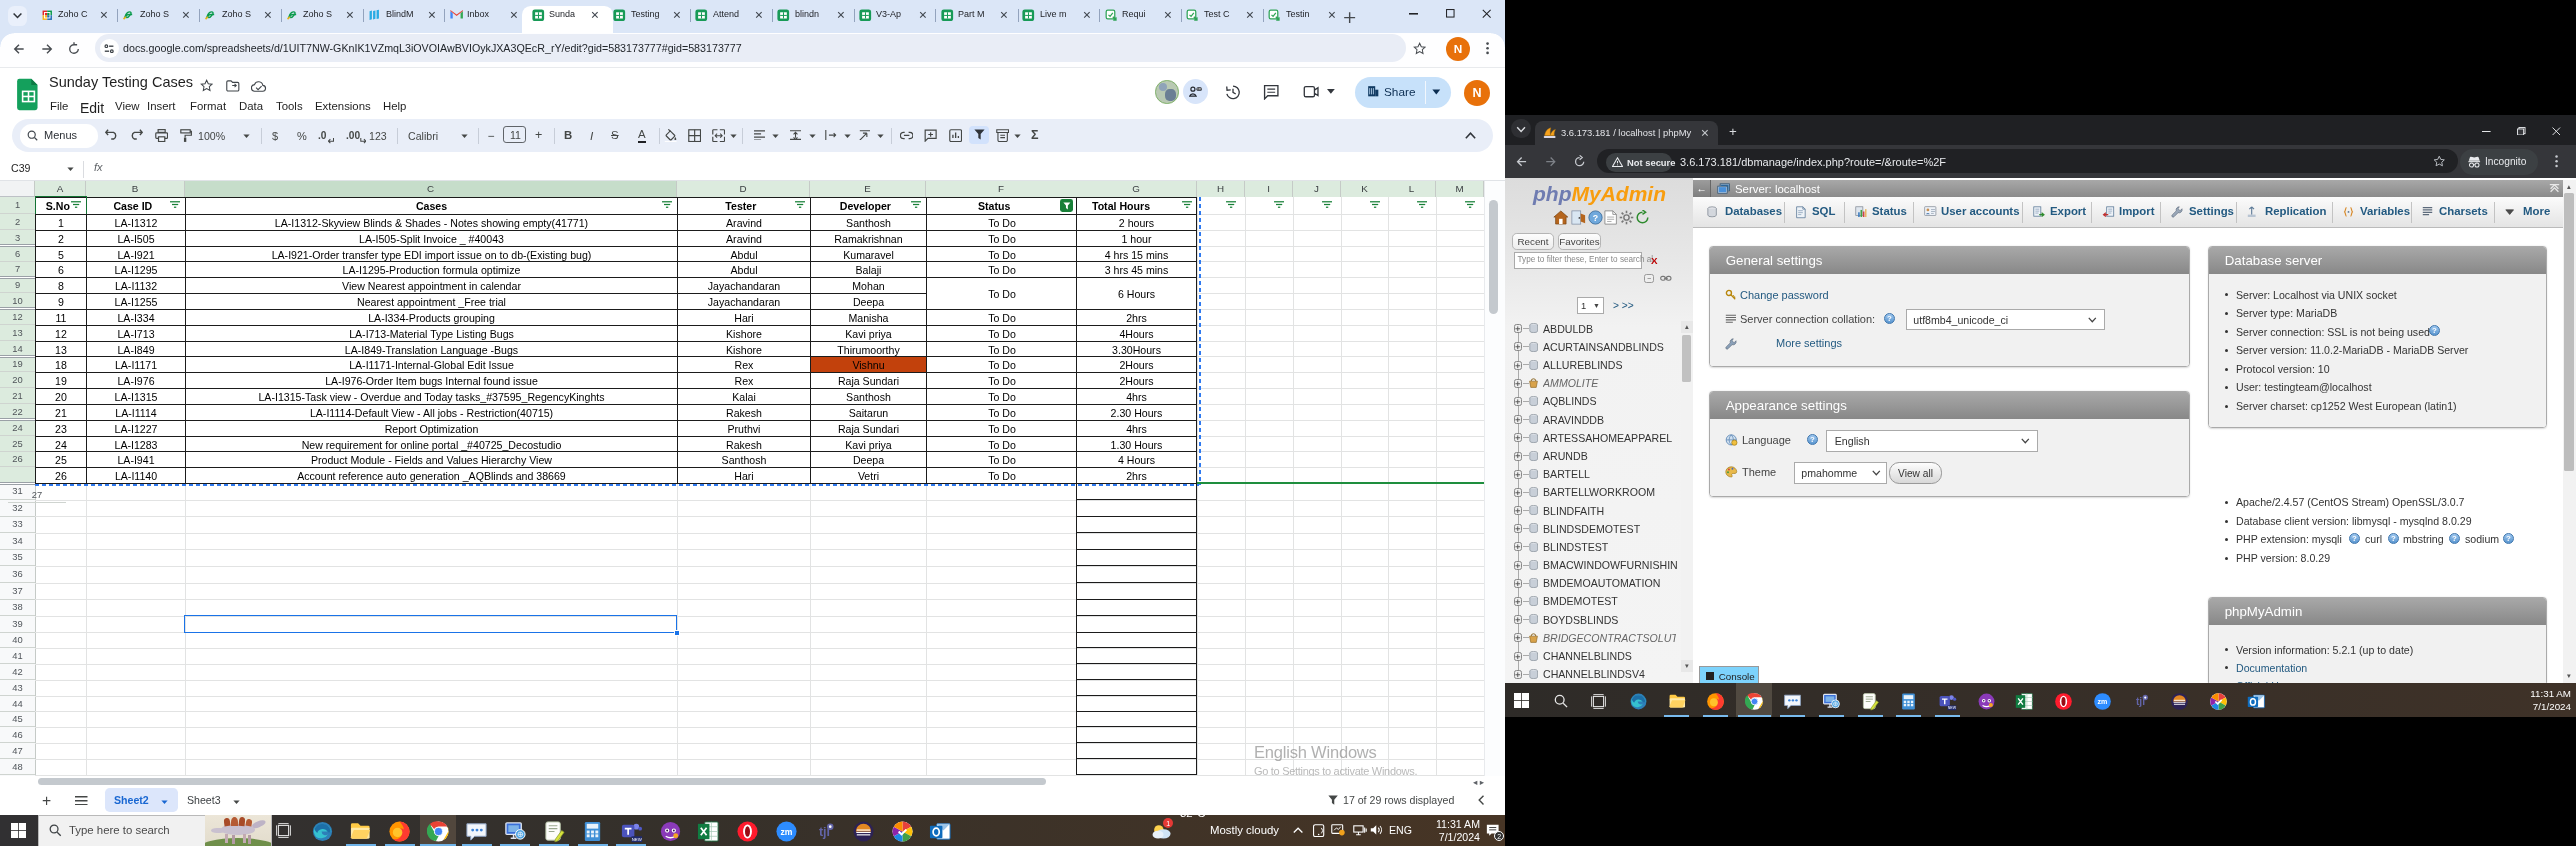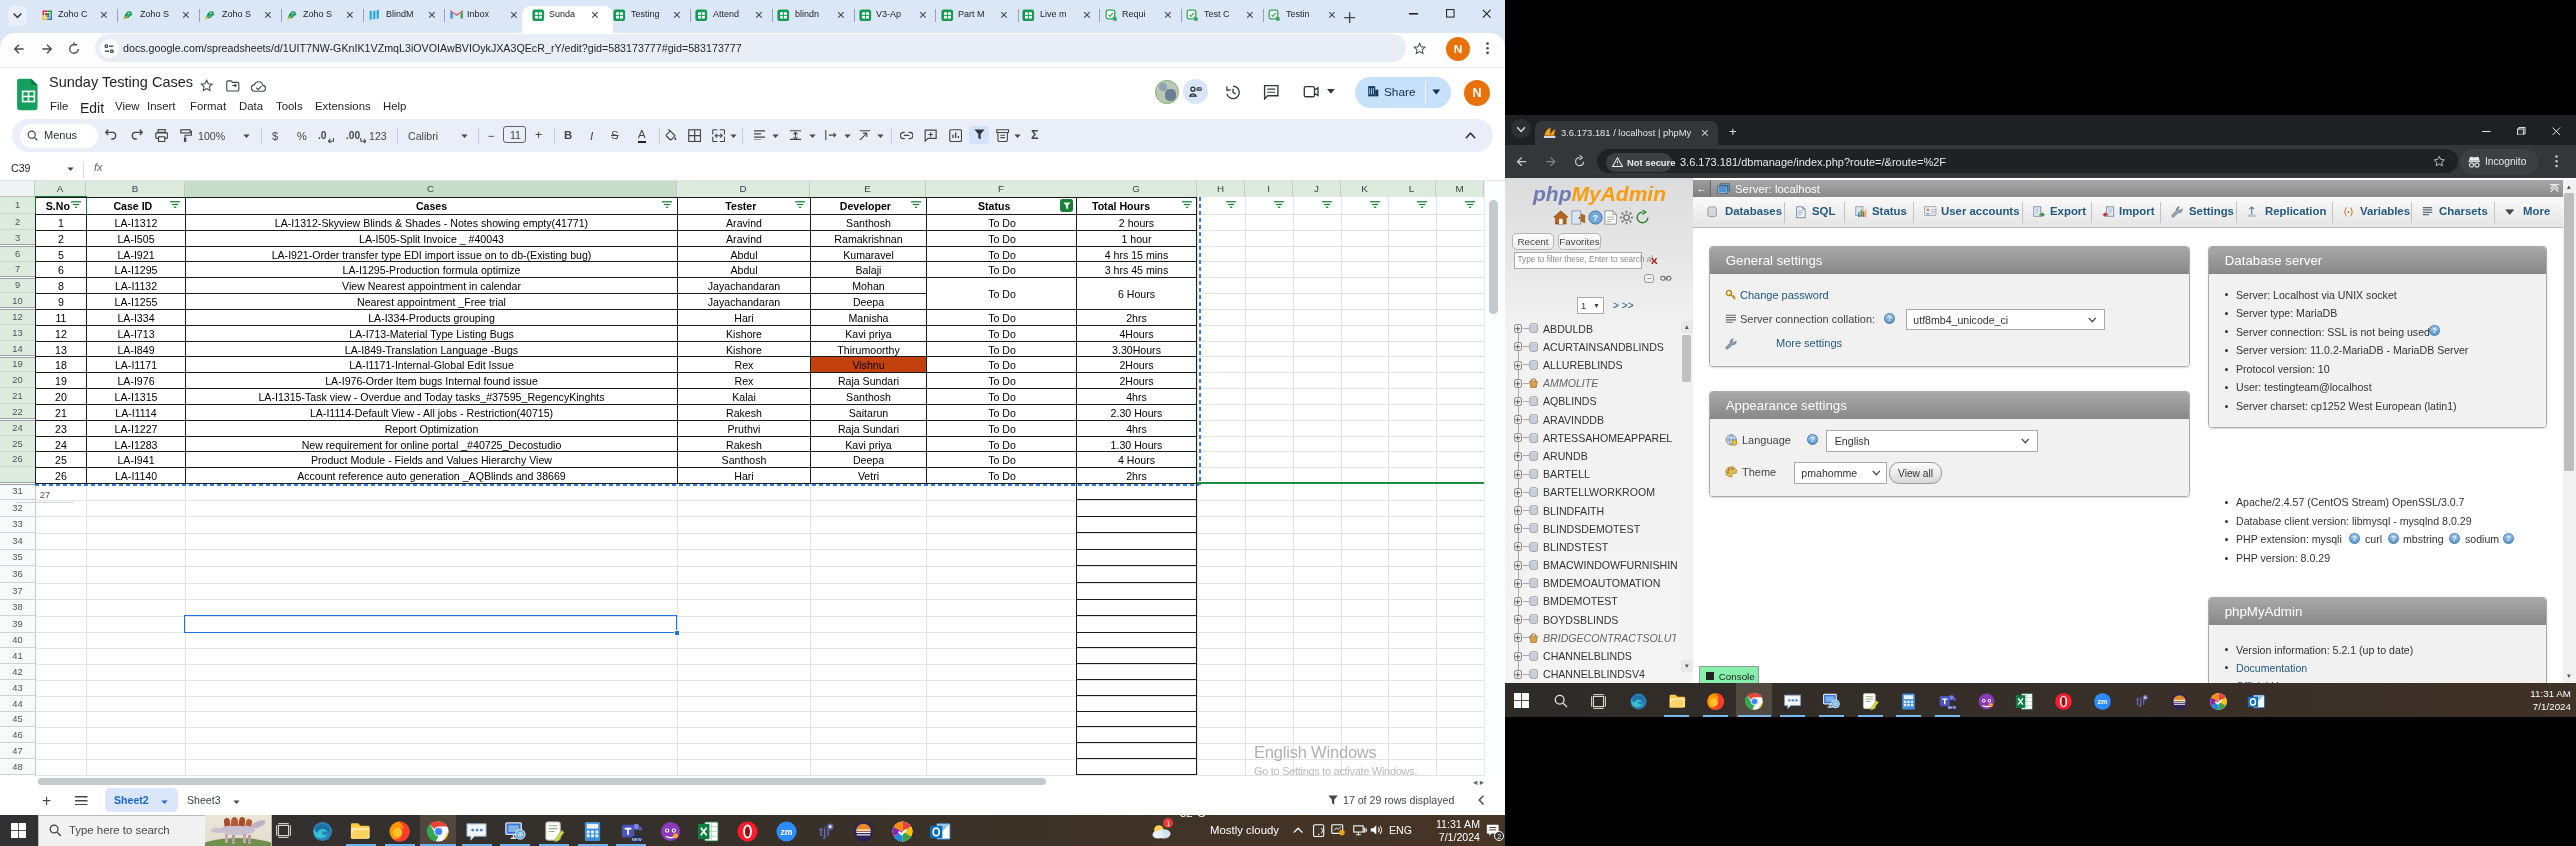--- a/index.html
+++ b/index.html
@@ -487,21 +487,21 @@
 <div class="ab" style="left:0;top:207px;width:35px;height:16px;font-size:9.4px;color:#50555a;display:flex;align-items:center;justify-content:center;border-bottom:0.8px solid #cfd4d0;">21</div>
 <div class="ab" style="left:35px;top:239px;width:1449px;height:0.8px;background:#e2e3e3;"></div>
 <div class="ab" style="left:0;top:223px;width:35px;height:16px;font-size:9.4px;color:#50555a;display:flex;align-items:center;justify-content:center;border-bottom:0.8px solid #cfd4d0;">22</div>
 <div class="ab" style="left:35px;top:255px;width:1449px;height:0.8px;background:#e2e3e3;"></div>
 <div class="ab" style="left:0;top:239px;width:35px;height:16px;font-size:9.4px;color:#50555a;display:flex;align-items:center;justify-content:center;border-bottom:0.8px solid #cfd4d0;">24</div>
 <div class="ab" style="left:35px;top:270px;width:1449px;height:0.8px;background:#e2e3e3;"></div>
 <div class="ab" style="left:0;top:255px;width:35px;height:16px;font-size:9.4px;color:#50555a;display:flex;align-items:center;justify-content:center;border-bottom:0.8px solid #cfd4d0;">25</div>
 <div class="ab" style="left:35px;top:286px;width:1449px;height:0.8px;background:#e2e3e3;"></div>
 <div class="ab" style="left:0;top:270px;width:35px;height:16px;font-size:9.4px;color:#50555a;display:flex;align-items:center;justify-content:center;border-bottom:0.8px solid #cfd4d0;">26</div>
 <div class="ab" style="left:35px;top:302px;width:1449px;height:0.8px;background:#e2e3e3;"></div>
-<div class="ab" style="left:16px;top:286px;width:58px;height:16px;font-size:9.4px;color:#50555a;display:flex;align-items:center;justify-content:center;border-bottom:0.8px solid #cfd4d0;margin-top:20px;">27</div>
+<div class="ab" style="left:8px;top:286px;width:58px;height:16px;font-size:9.4px;color:#50555a;display:flex;align-items:center;justify-content:center;border-bottom:0.8px solid #cfd4d0;margin-top:20px;">27</div>
 <div class="ab" style="left:35px;top:319px;width:1449px;height:0.8px;background:#e2e3e3;"></div>
 <div class="ab" style="left:0;top:302px;width:35px;height:16.5px;font-size:9.4px;color:#50555a;display:flex;align-items:center;justify-content:center;border-bottom:0.8px solid #cfd4d0;">31</div>
 <div class="ab" style="left:35px;top:335px;width:1449px;height:0.8px;background:#e2e3e3;"></div>
 <div class="ab" style="left:0;top:319px;width:35px;height:16.5px;font-size:9.4px;color:#50555a;display:flex;align-items:center;justify-content:center;border-bottom:0.8px solid #cfd4d0;">32</div>
 <div class="ab" style="left:35px;top:352px;width:1449px;height:0.8px;background:#e2e3e3;"></div>
 <div class="ab" style="left:0;top:335px;width:35px;height:16.5px;font-size:9.4px;color:#50555a;display:flex;align-items:center;justify-content:center;border-bottom:0.8px solid #cfd4d0;">33</div>
 <div class="ab" style="left:35px;top:368px;width:1449px;height:0.8px;background:#e2e3e3;"></div>
 <div class="ab" style="left:0;top:352px;width:35px;height:16.5px;font-size:9.4px;color:#50555a;display:flex;align-items:center;justify-content:center;border-bottom:0.8px solid #cfd4d0;">34</div>
 <div class="ab" style="left:35px;top:385px;width:1449px;height:0.8px;background:#e2e3e3;"></div>
 <div class="ab" style="left:0;top:368px;width:35px;height:16.5px;font-size:9.4px;color:#50555a;display:flex;align-items:center;justify-content:center;border-bottom:0.8px solid #cfd4d0;">35</div>
@@ -1501,21 +1501,21 @@
 <div class="ab" style="left:844px;top:355px;width:11px;height:11px;border-radius:50%;background:linear-gradient(#9ec7ef,#5a96d0);border:0.8px solid #3f76ad;color:#fff;font-size:7.8px;font-weight:bold;display:flex;align-items:center;justify-content:center;">?</div>
 <div class="ab" style="left:883px;top:355px;width:11px;height:11px;border-radius:50%;background:linear-gradient(#9ec7ef,#5a96d0);border:0.8px solid #3f76ad;color:#fff;font-size:7.8px;font-weight:bold;display:flex;align-items:center;justify-content:center;">?</div>
 <div class="ab" style="left:944px;top:355px;width:11px;height:11px;border-radius:50%;background:linear-gradient(#9ec7ef,#5a96d0);border:0.8px solid #3f76ad;color:#fff;font-size:7.8px;font-weight:bold;display:flex;align-items:center;justify-content:center;">?</div>
 <div class="ab" style="left:998px;top:355px;width:11px;height:11px;border-radius:50%;background:linear-gradient(#9ec7ef,#5a96d0);border:0.8px solid #3f76ad;color:#fff;font-size:7.8px;font-weight:bold;display:flex;align-items:center;justify-content:center;">?</div>
 <div class="ab" style="left:720px;top:470px;width:3.1px;height:3.1px;border-radius:50%;background:#333;"></div>
 <div class="ab" style="left:731px;top:466px;font-size:10.6px;color:#333;white-space:nowrap;">Version information: 5.2.1 (up to date)</div>
 <div class="ab" style="left:720px;top:488px;width:3.1px;height:3.1px;border-radius:50%;background:#333;"></div>
 <div class="ab" style="left:731px;top:484px;font-size:10.6px;color:#235a81;white-space:nowrap;">Documentation</div>
 
 <div class="ab" style="left:731px;top:502px;font-size:10.6px;color:#235a81;white-space:nowrap;">Official Homepage</div>
-<div class="ab" style="left:194px;top:488px;width:60px;height:19px;background:#86efac;border:0.8px solid #999;border-bottom:none;font-size:9.8px;color:#222;display:flex;align-items:center;"><span style="display:inline-block;width:7.8px;height:7.8px;background:#222;margin:0 4.7px 0 6.3px;"></span>Console</div>
+<div class="ab" style="left:194px;top:488px;width:60px;height:19px;background:#7dd3fc;border:0.8px solid #999;border-bottom:none;font-size:9.8px;color:#222;display:flex;align-items:center;"><span style="display:inline-block;width:7.8px;height:7.8px;background:#222;margin:0 4.7px 0 6.3px;"></span>Console</div>
 <div class="ab" style="left:1058px;top:2.4px;width:12.5px;height:504px;background:#f2f2f2;"></div>
 <div class="ab" style="left:1058px;top:3.9px;width:11.8px;height:10.2px;color:#555;font-size:6.3px;text-align:center;line-height:10.2px;">▲</div>
 <div class="ab" style="left:1059px;top:15px;width:10.2px;height:278px;background:#bdbdbd;border-radius:1.6px;"></div>
 <div class="ab" style="left:1058px;top:493px;width:11.8px;height:10.2px;color:#555;font-size:6.3px;text-align:center;line-height:10.2px;">▼</div>
 </div>
 <div class="ab" style="left:0;top:568px;width:1071px;height:34px;background:linear-gradient(90deg,#2e2b28,#3f3228);"></div>
 <svg class="ab" style="left:9.4px;top:578px" width="15" height="15" viewBox="0 0 19 19">
         <g fill="#fff">
           <rect x="0" y="0" width="9" height="9"></rect>
           <rect x="10" y="0" width="9" height="9"></rect>

